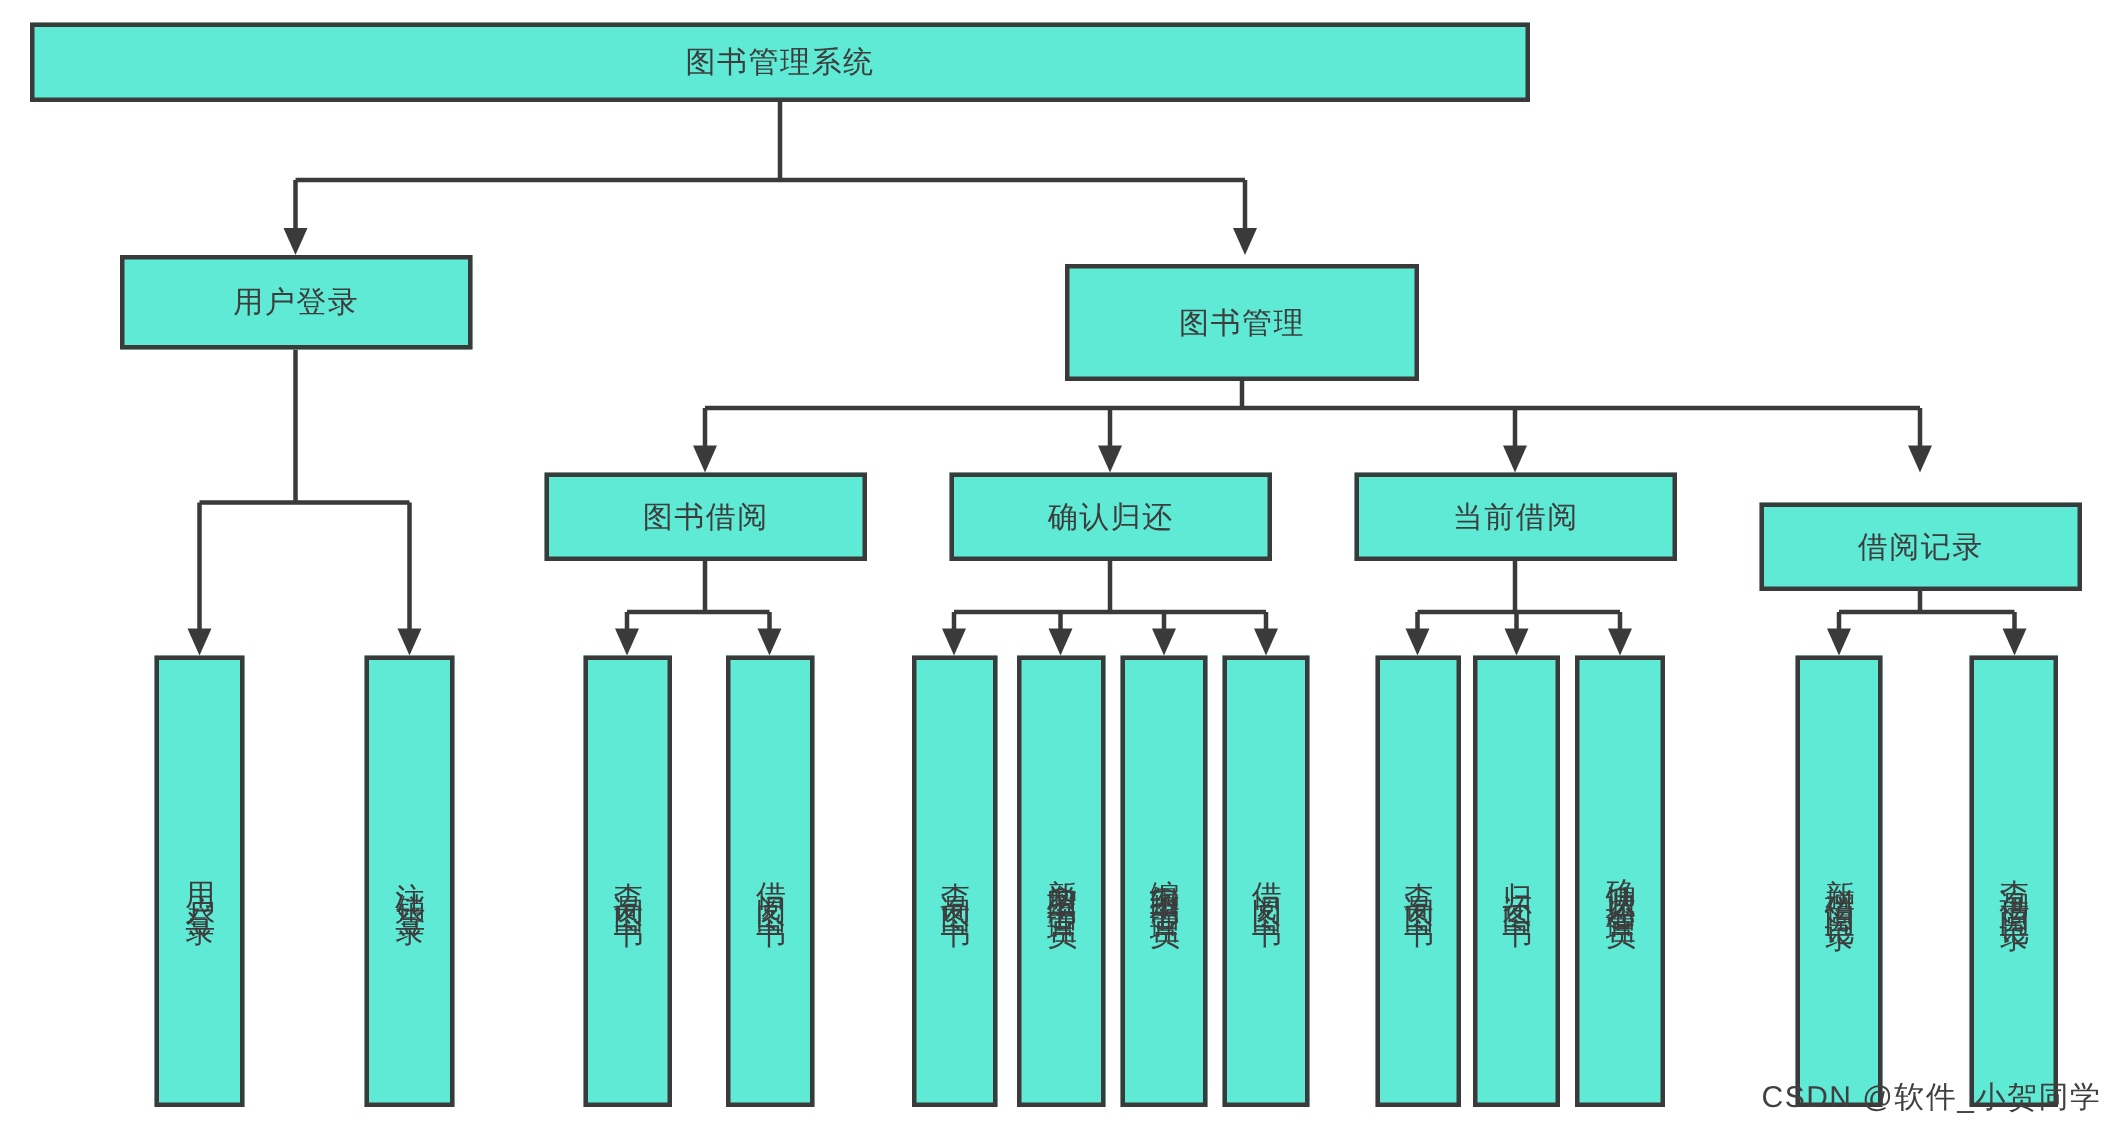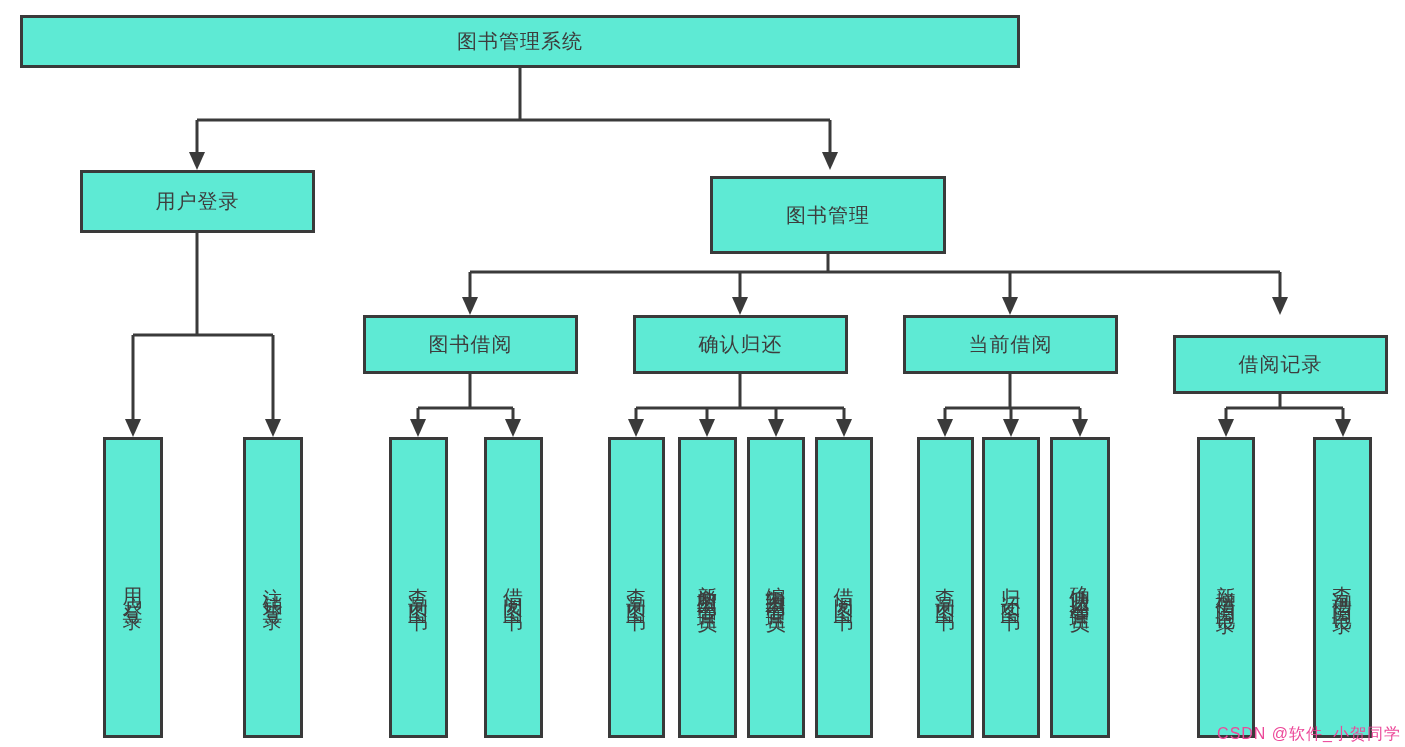--- a/index.html
+++ b/index.html
@@ -41,22 +41,22 @@
     writing-mode: vertical-rl;
     text-orientation: mixed;
     letter-spacing: 8px;
     line-height: 1;
     white-space: nowrap;
   }
   #watermark {
     position: absolute;
     right: 4px;
     bottom: 2px;
-    font-size: 16px;
-    color: #ec4899;
+    font-size: 20px;
+    color: #404040;
     letter-spacing: 1px;
     z-index: 5;
     white-space: nowrap;
   }
 </style>
 </head>
 <body>
 
 <div id="stage">
 

